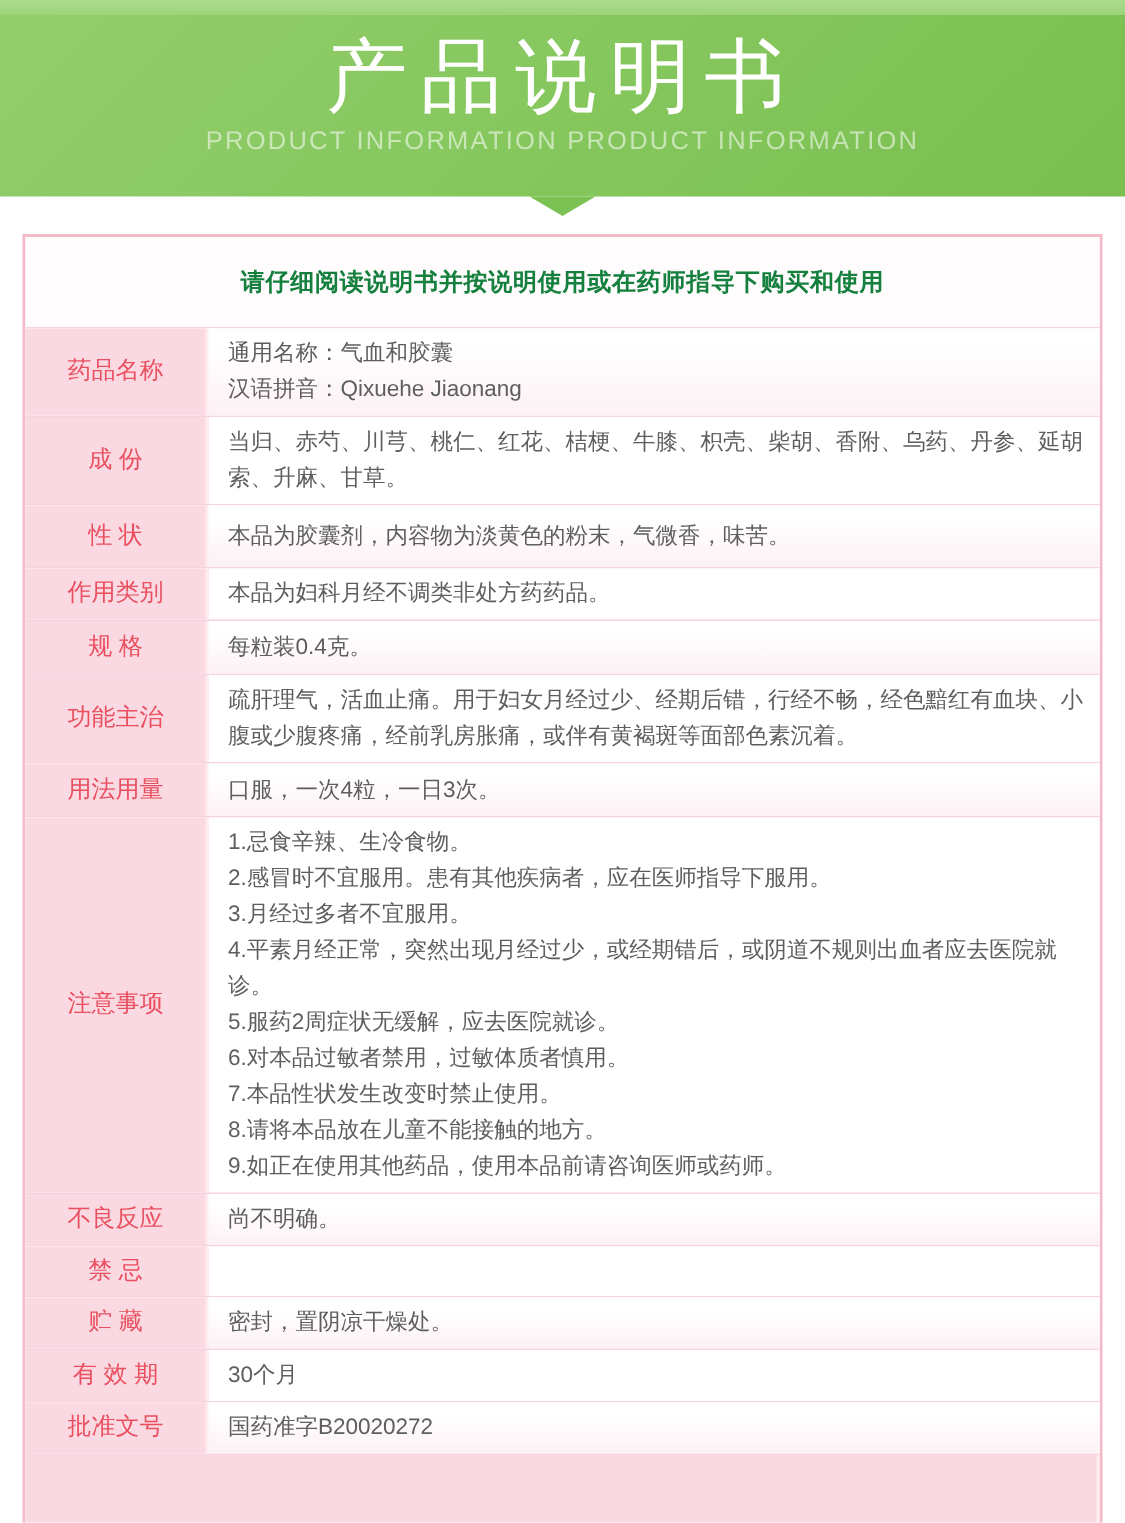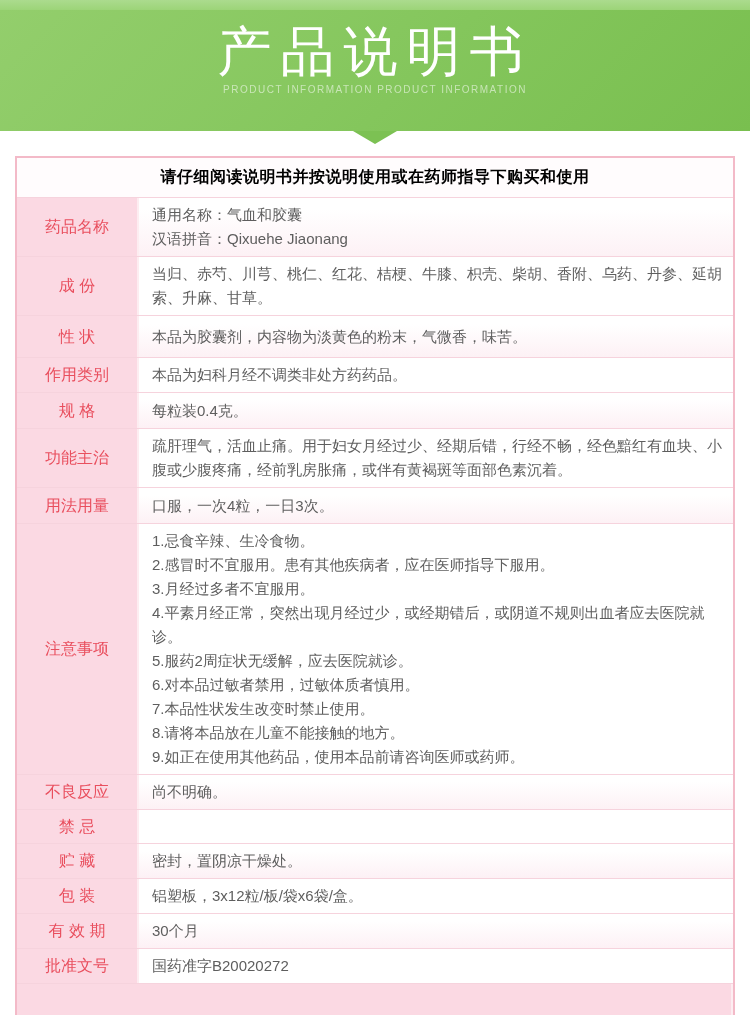--- a/index.html
+++ b/index.html
@@ -23,21 +23,21 @@
   .hero-title {
     padding-top:10px;
     font-size:54px;
     font-weight:100;
     color:#ffffff;
     letter-spacing:9px;
     line-height:62px;
   }
   .hero-sub {
     margin-top:2px;
-    font-size:10px;
+    font-size:17px;
     color:rgba(255,255,255,0.55);
     letter-spacing:1.5px;
   }
   .hero-triangle {
     position:absolute;
     left:50%; bottom:-13px;
     transform:translateX(-50%);
     width:0; height:0;
     border-left:22px solid transparent;
     border-right:22px solid transparent;
@@ -45,25 +45,25 @@
   }
 
   
   .sheet {
     width:720px;
     margin:25px auto 0 auto;
     border:2px solid #f3bac8;
     background:#ffffff;
   }
   .notice-row {
-    height:40px;
+    height:61px;
     display:flex; align-items:center; justify-content:center;
     background:#fffcfd;
     border-bottom:1px solid #f6d3dd;
-    color:#000000;
+    color:#15803d;
     font-size:16px;
     font-weight:bold;
     letter-spacing:0.5px;
   }
   .row { display:flex; border-bottom:1px solid #f6d3dd; background:#ffffff; }
   .row:last-child { border-bottom:none;flex-direction:column; }
   .row:nth-child(even) .cell-content { background:linear-gradient(180deg,#ffffff 20%,#fdf1f5 100%); }
   .cell-label {
     flex:0 0 122px;
     background:#fbd9e3;
@@ -146,24 +146,20 @@
     <div class="cell-content">尚不明确。</div>
   </div>
   <div class="row" style="min-height:34px">
     <div class="cell-label">禁 忌</div>
   </div>
   <div class="row" style="min-height:35px">
     <div class="cell-label">贮 藏</div>
     <div class="cell-content">密封，置阴凉干燥处。</div>
   </div>
   <div class="row" style="min-height:35px">
-    <div class="cell-label">包 装</div>
-    <div class="cell-content">铝塑板，3x12粒/板/袋x6袋/盒。</div>
-  </div>
-  <div class="row" style="min-height:35px">
     <div class="cell-label">有 效 期</div>
     <div class="cell-content">30个月</div>
   </div>
   <div class="row" style="min-height:35px">
     <div class="cell-label">批准文号</div>
     <div class="cell-content">国药准字B20020272</div>
   </div>
   <div class="row" style="min-height:35px">
     <div class="cell-label">生产企业</div>
     <div class="cell-content">陕西摩美得制药有限公司</div>

